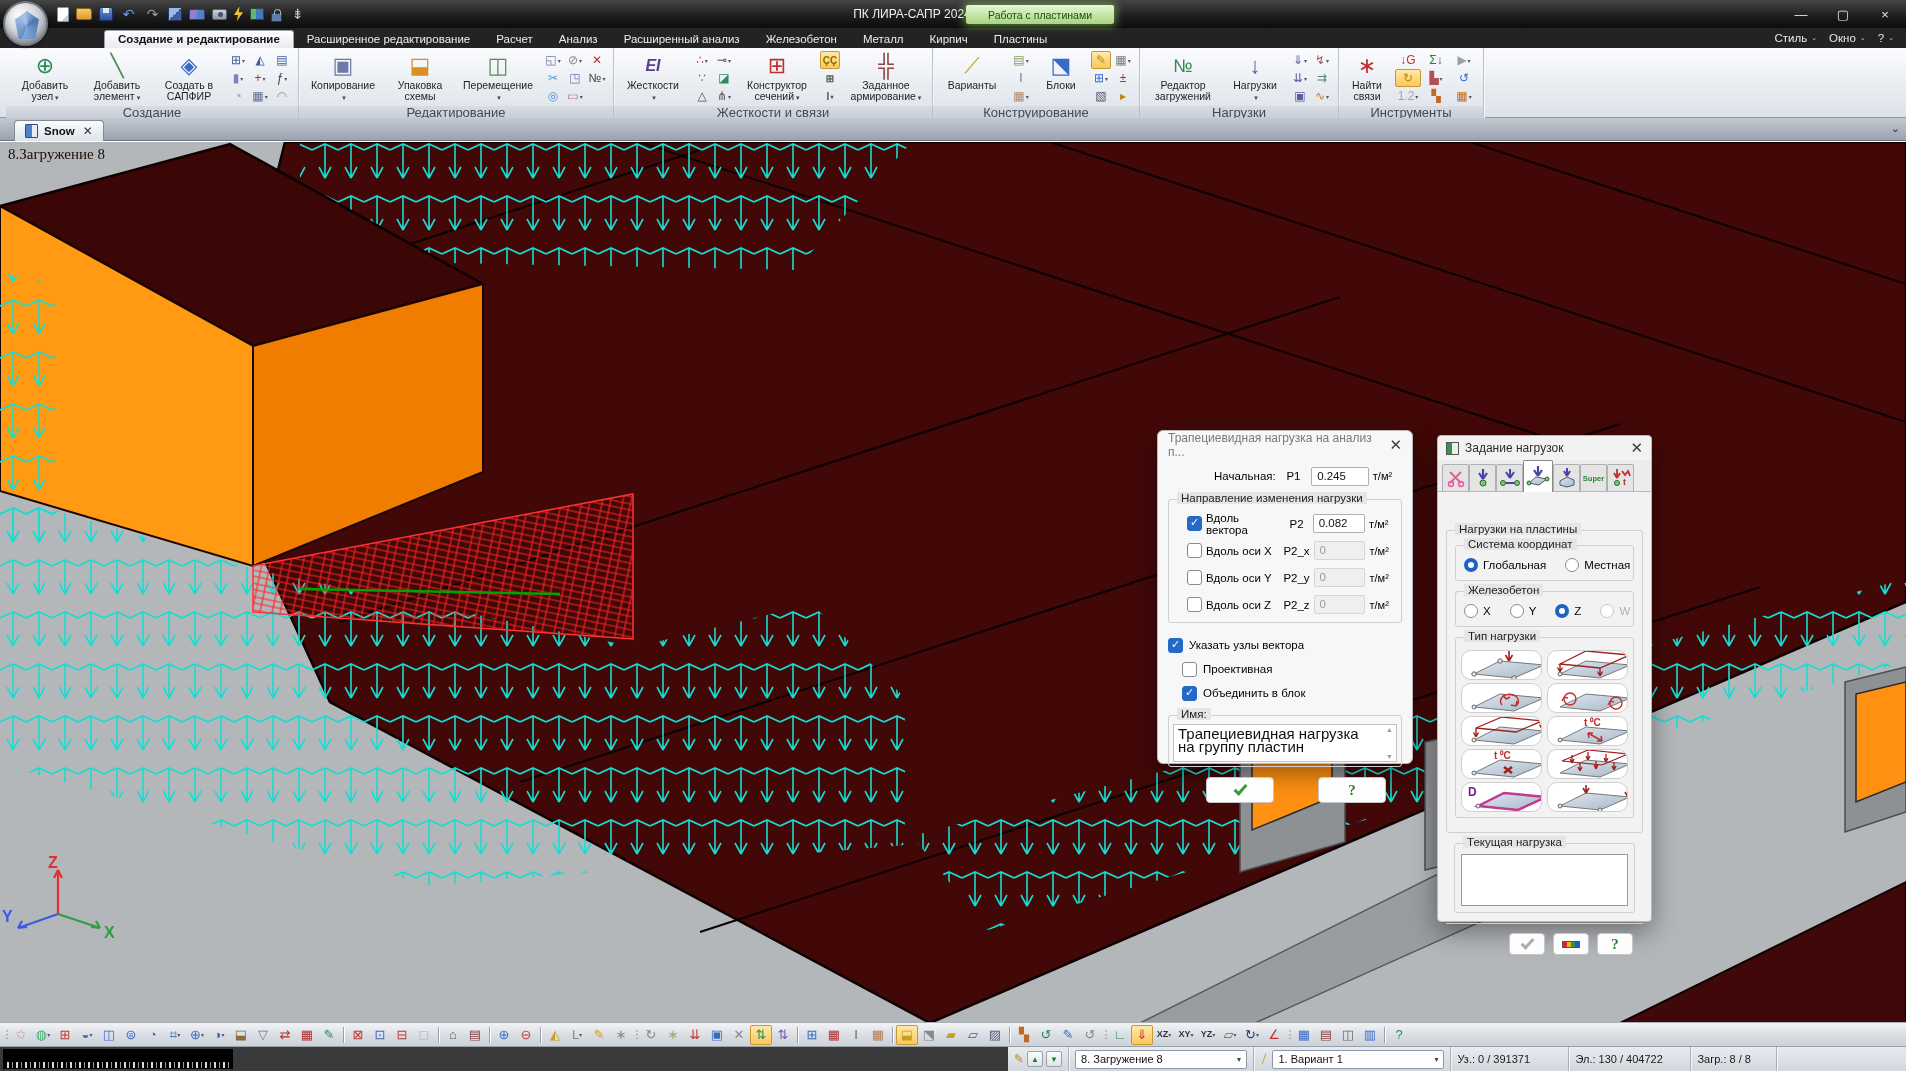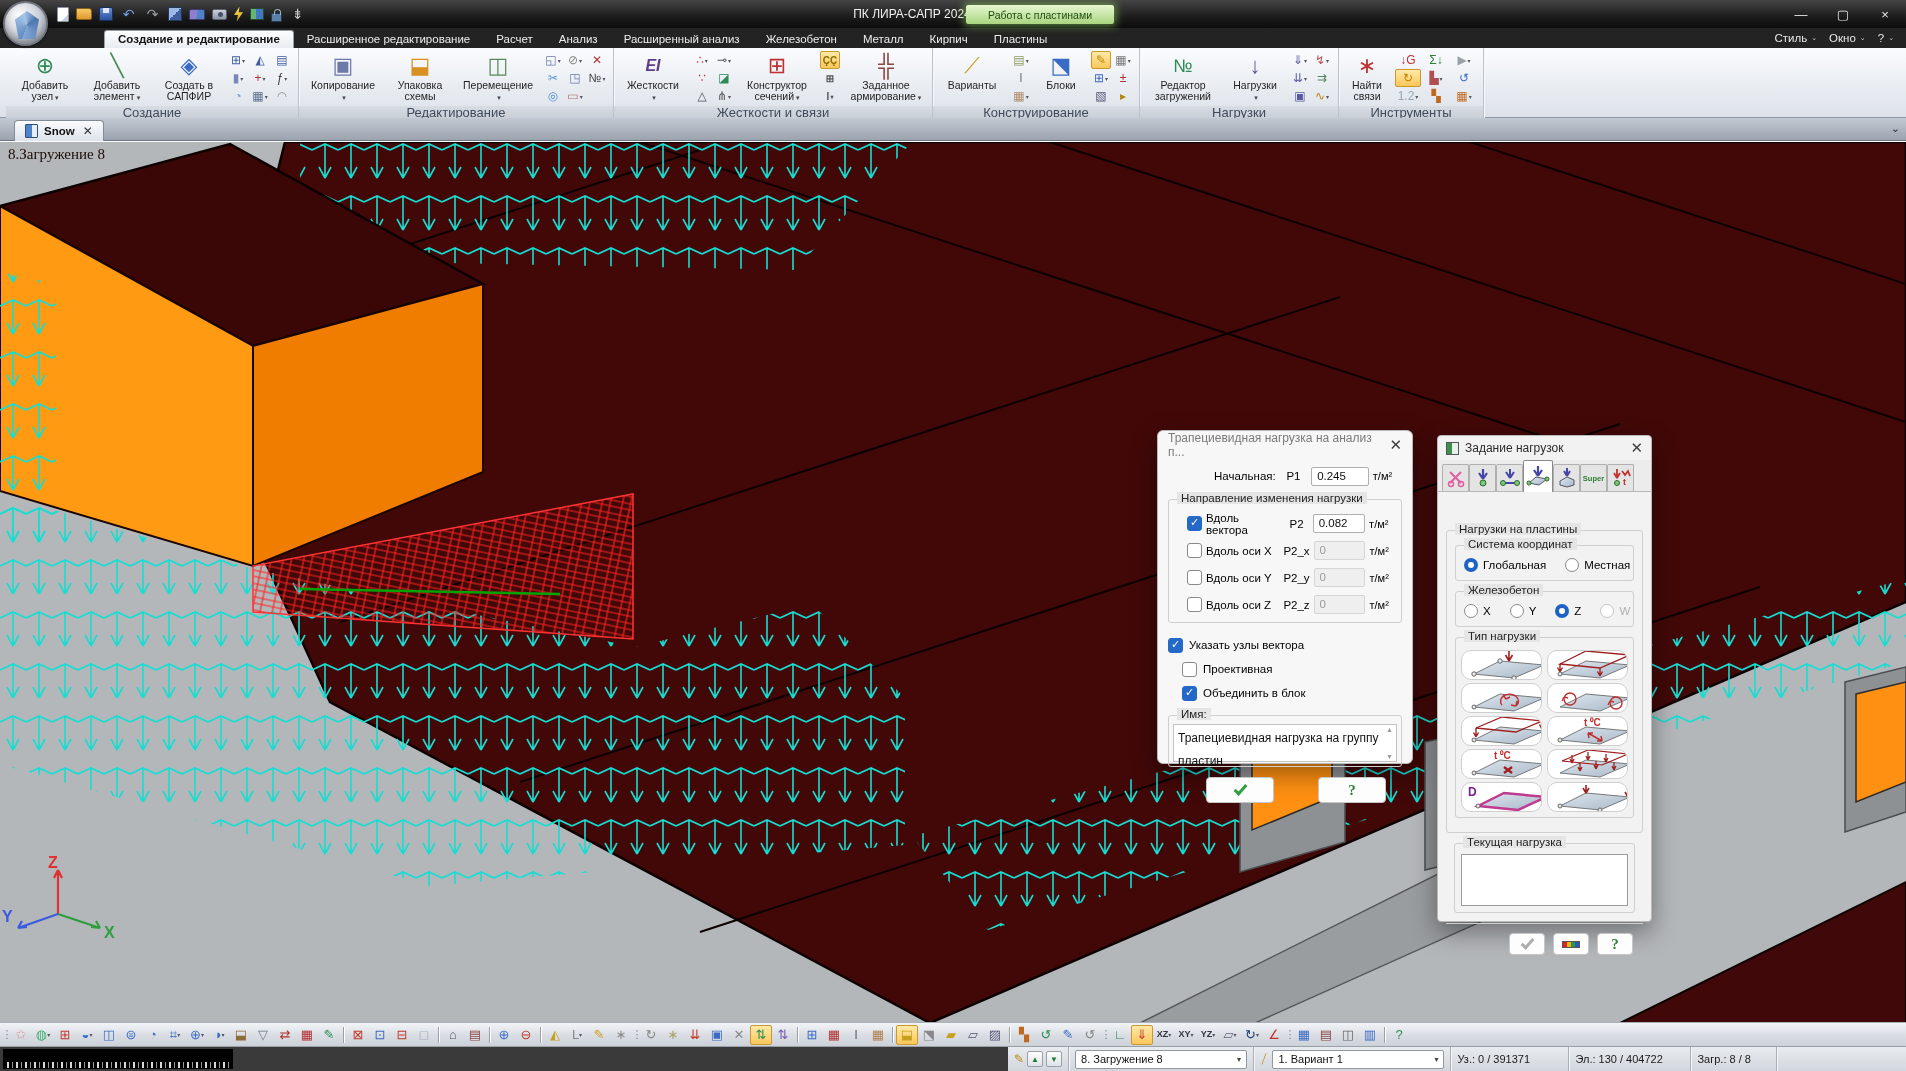--- a/index.html
+++ b/index.html
@@ -114,21 +114,21 @@
   .d1-toprow .tl { width:118px; text-align:right; font-size:11.5px; }
   .pname { width:30px; font-size:11.5px; text-align:center; }
   .unit { font-size:11px; width:32px; }
   .d1-fs { margin-top:10px; padding:10px 6px 4px; }
   .d1row { display:flex; align-items:center; gap:4px; height:27px;margin-left:12px; }
   .d1row .d1lbl { width:92px; font-size:11.5px; }
   .d1-chkrow { display:flex; align-items:center; gap:6px; height:24px; font-size:11.5px; }
   .ind { margin-left:14px; }
   .d1-name-fs { margin-top:10px; padding:8px 4px 4px; }
   .namebox { background:#fff; border:1px solid #c2c2c2; height:38px; display:flex; }
-  .namebox .ntext { flex:1; font-size:12px; padding:2px 4px; line-height:23px; color:#111; }
+  .namebox .ntext { flex:1; font-size:15px; padding:2px 4px; line-height:13px; color:#111; }
   .nscroll { width:13px; display:flex; flex-direction:column; justify-content:space-between; padding:1px 0; }
   .nscroll span { font-size:7px; color:#9a9a9a; text-align:center; }
   .d1-footer { display:flex; justify-content:flex-end; gap:44px; padding:10px 16px 0; }
   .d1-footer .btn { width:68px; height:26px; }
 
   
   #dialog2 { left:1437px; top:293px; width:215px; height:487px; border-radius:4px; background:#f2f2f2; }
   #dialog2 .dlg-title { height:24px; color:#2c2c2c; padding:0 8px; }
   .d2-icon { width:13px; height:13px; margin-right:6px; background:linear-gradient(90deg,#3e8f4e 45%,#e8f2ea 45%); border:1px solid #555; }
   .d2-tabs { display:flex; align-items:flex-end; padding:0 4px; height:32px; border-bottom:1px solid #b8b8b8; background:#ececec; }

